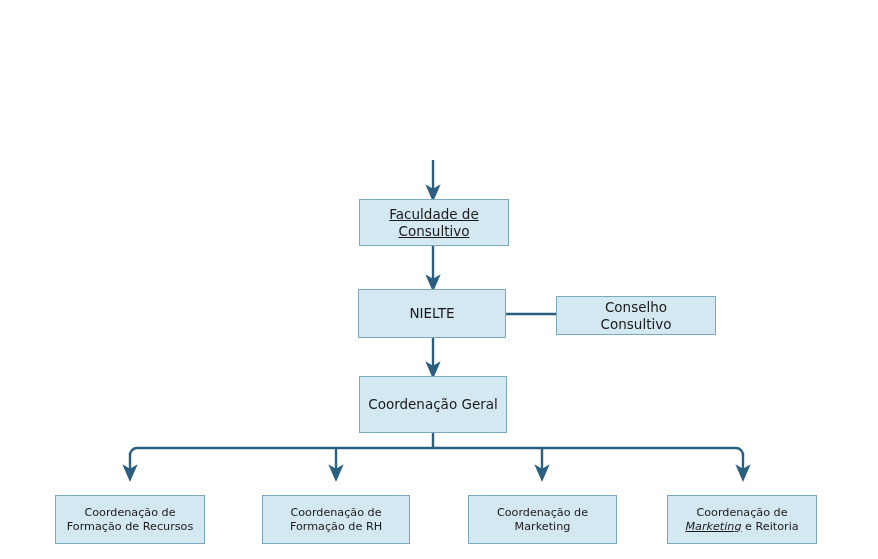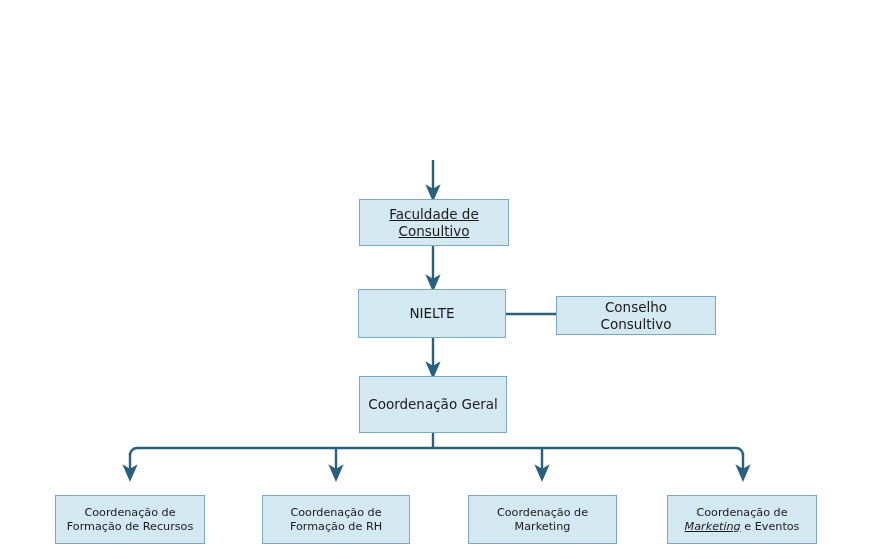--- a/index.html
+++ b/index.html
@@ -131,17 +131,17 @@
   <div class="node node-leaf" style="left:468px; top:479px; width:149px; height:49px;">
     <div>
       <span>Coordenação de</span>
       <span>Marketing</span>
     </div>
   </div>
 
   <div class="node node-leaf" style="left:667px; top:479px; width:150px; height:49px;">
     <div>
       <span>Coordenação de</span>
-      <span><em class="it">Marketing</em><span style="display:inline;"> e Eventos</span></span>
+      <span><em class="it">Marketing</em><span style="display:inline;"> e Reitoria</span></span>
     </div>
   </div>
 
 </div>
 
 </body></html>

